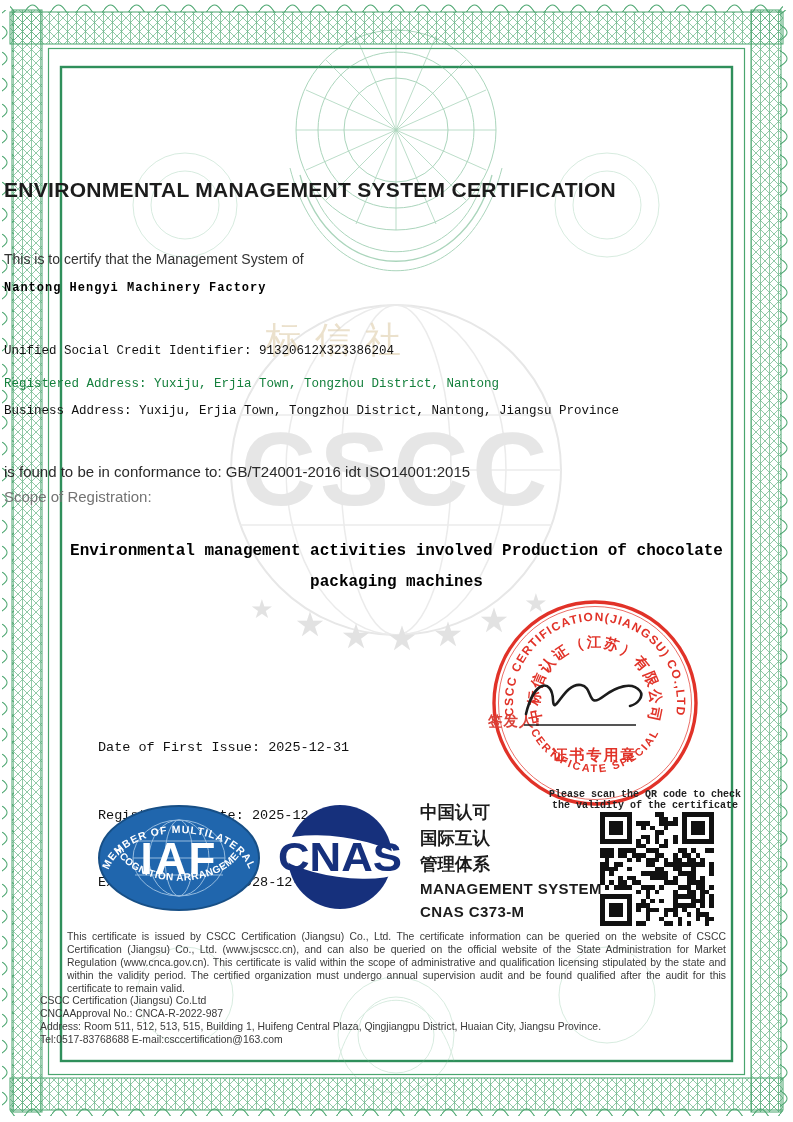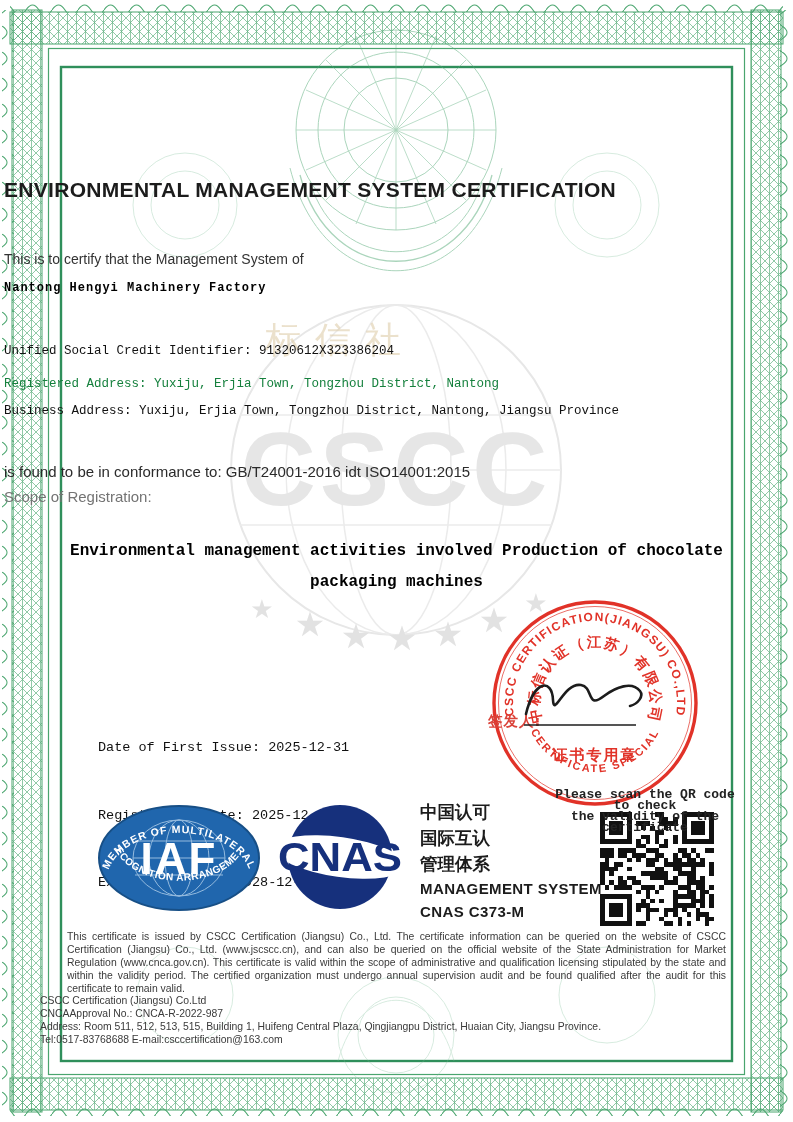--- a/index.html
+++ b/index.html
@@ -14,21 +14,21 @@
   .intro{top:251px;font-size:14px;color:#333;}
   .company{top:281px;font-size:12px;font-weight:bold;letter-spacing:1px;color:#000;}
   .uscc{top:344px;font-size:12.5px;color:#111;}
   .regaddr{top:377px;font-size:12.5px;color:#15803d;}
   .busaddr{top:404px;font-size:12.5px;color:#111;}
   .conform{top:463px;font-size:15px;color:#2b2b2b;}
   .scopelab{top:488px;font-size:15px;color:#737373;}
   .scope{top:536px;left:50px;width:693px;text-align:center;font-size:16px;font-weight:bold;
          line-height:31px;color:#000;}
   .dates{left:98px;top:692px;font-size:13.5px;line-height:22.5px;color:#111;white-space:pre;}
-  .qrnote{left:545px;top:789px;width:200px;text-align:center;font-size:13px;font-weight:bold;
+  .qrnote{left:545px;top:789px;width:200px;text-align:center;font-size:10px;font-weight:bold;
           line-height:11px;color:#222;z-index:6;}
   .accr{left:420px;top:799px;line-height:26px;}
   .accr .zh{font-size:17.5px;font-weight:bold;color:#1c1c1c;}
   .accr .en{font-size:15px;font-weight:bold;color:#1c1c1c;line-height:23px;letter-spacing:.4px;}
   .footer-para{left:67px;top:930px;width:659px;font-size:10.4px;line-height:13px;color:#3a3a3a;
                text-align:justify;}
   .fline{left:40px;width:713px;text-align:left;font-size:10.4px;color:#3a3a3a;}
   svg text{font-family:"Liberation Sans",sans-serif;}
 </style>
 </head>

